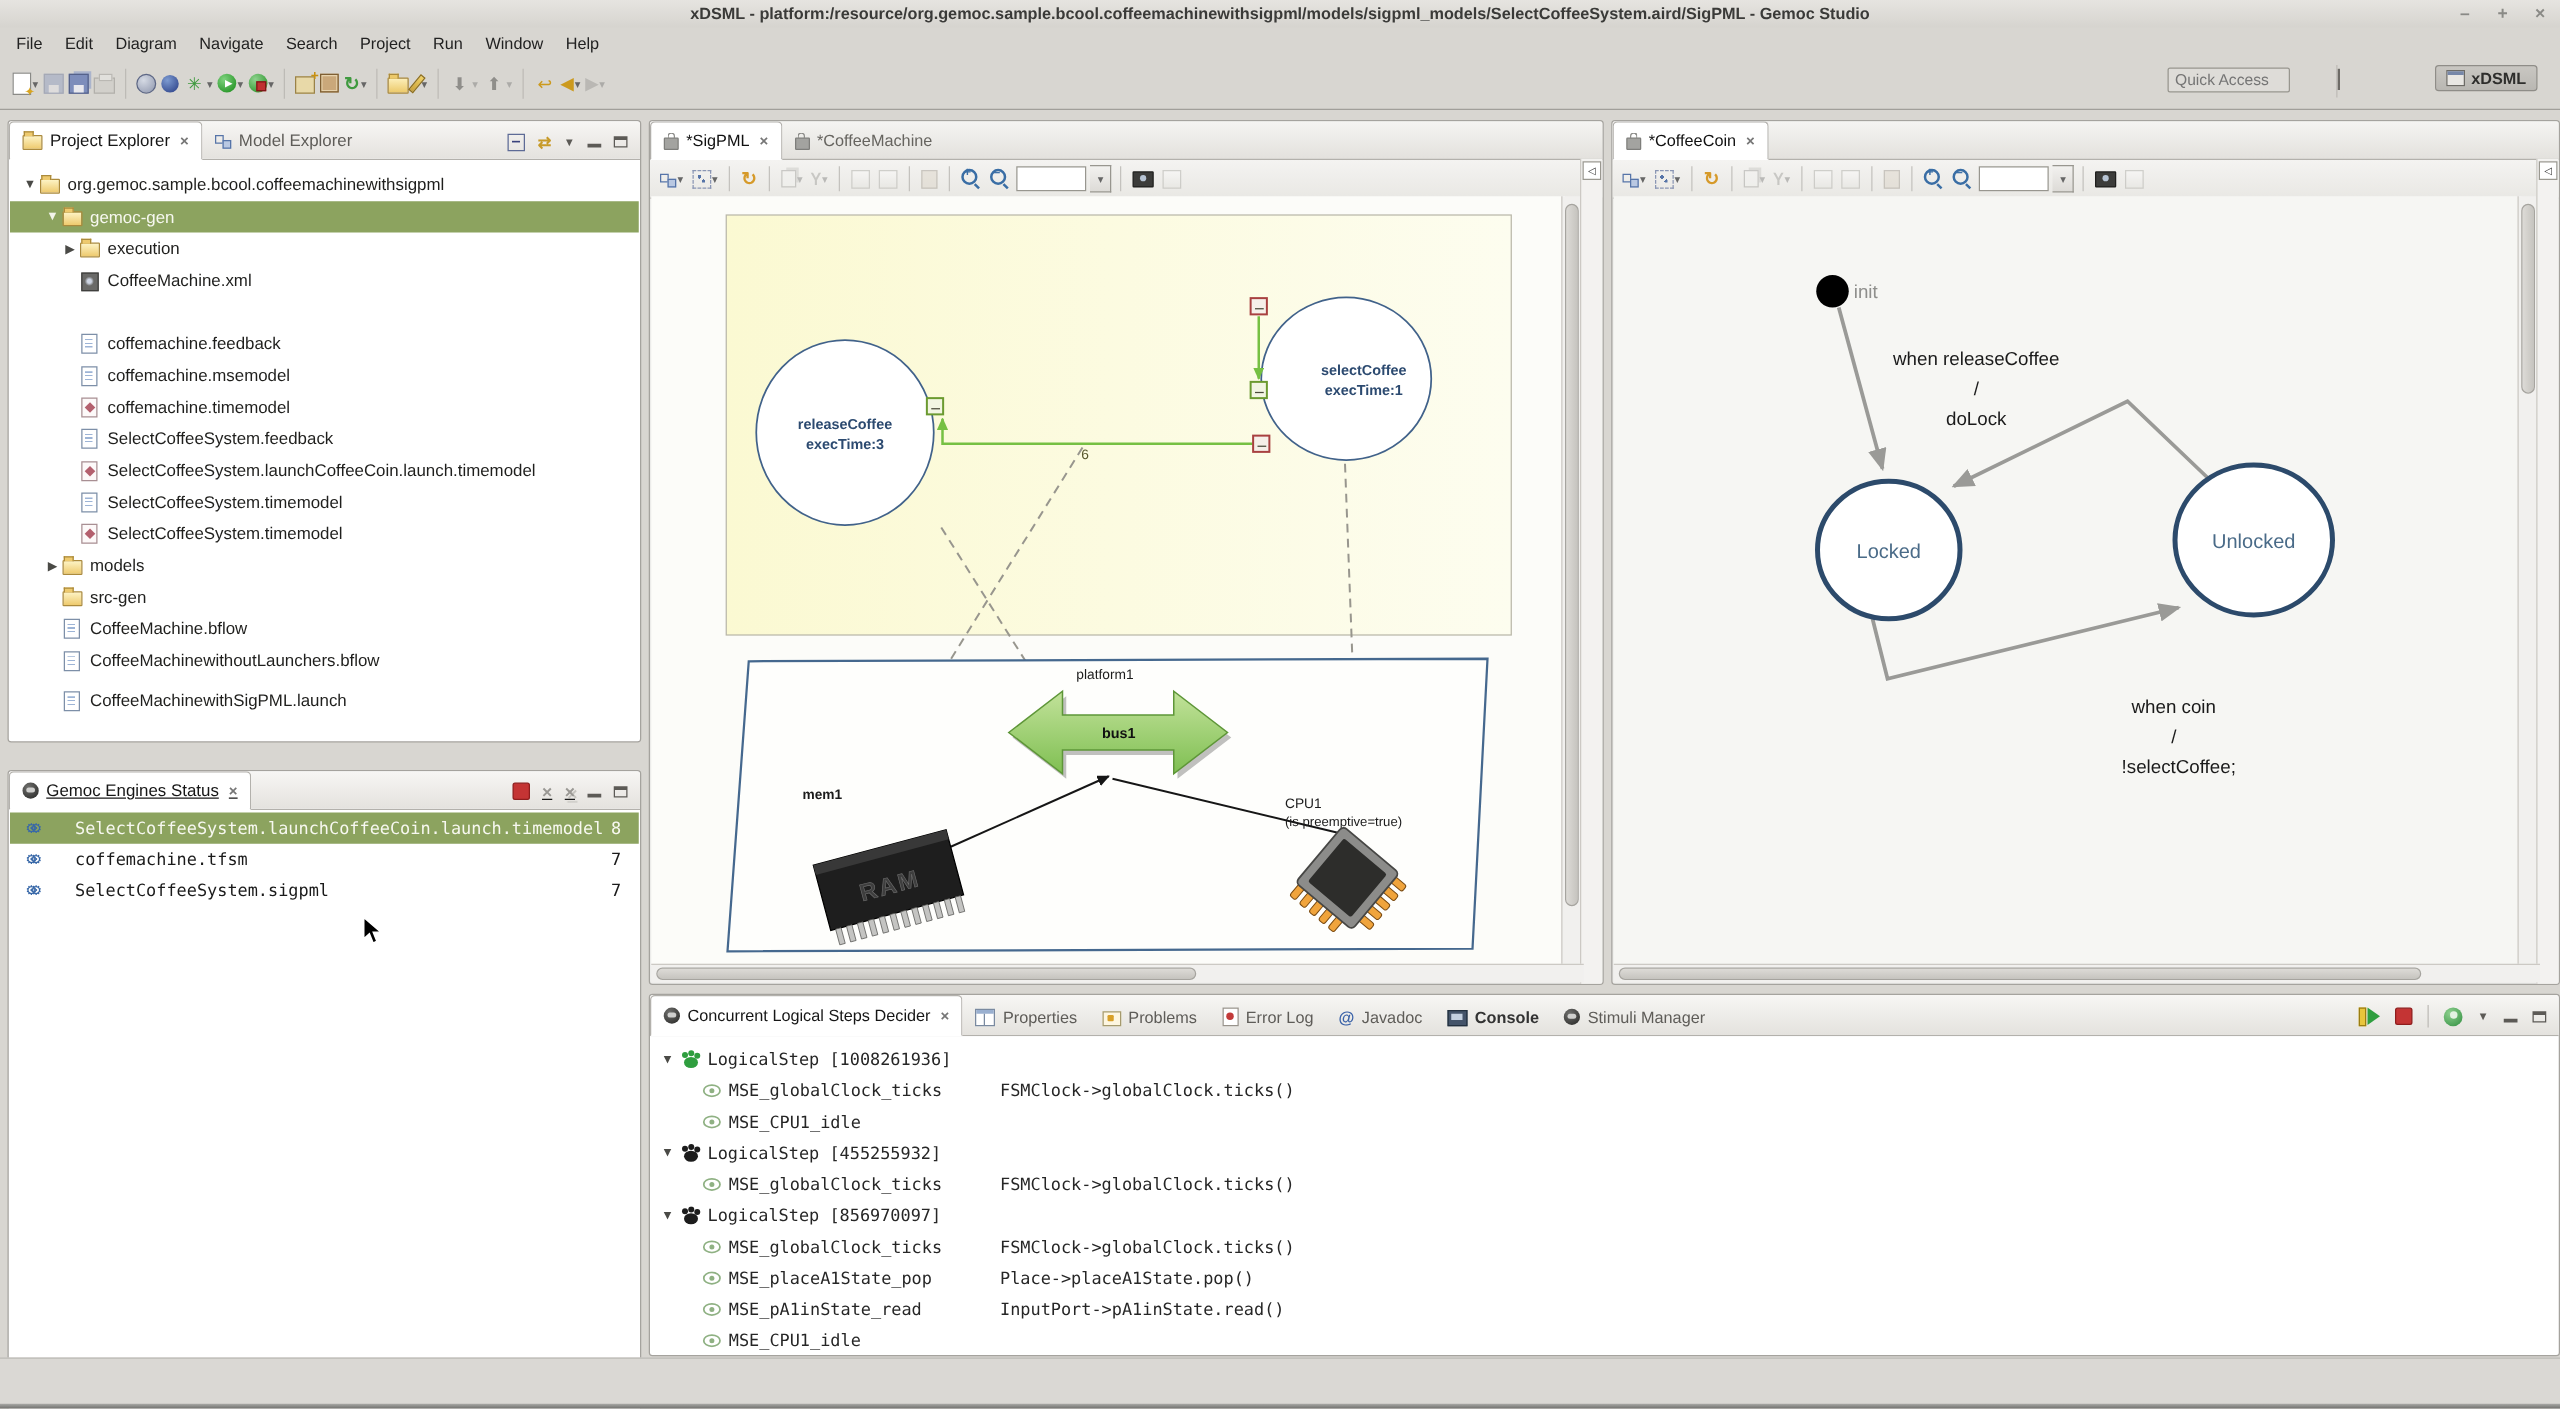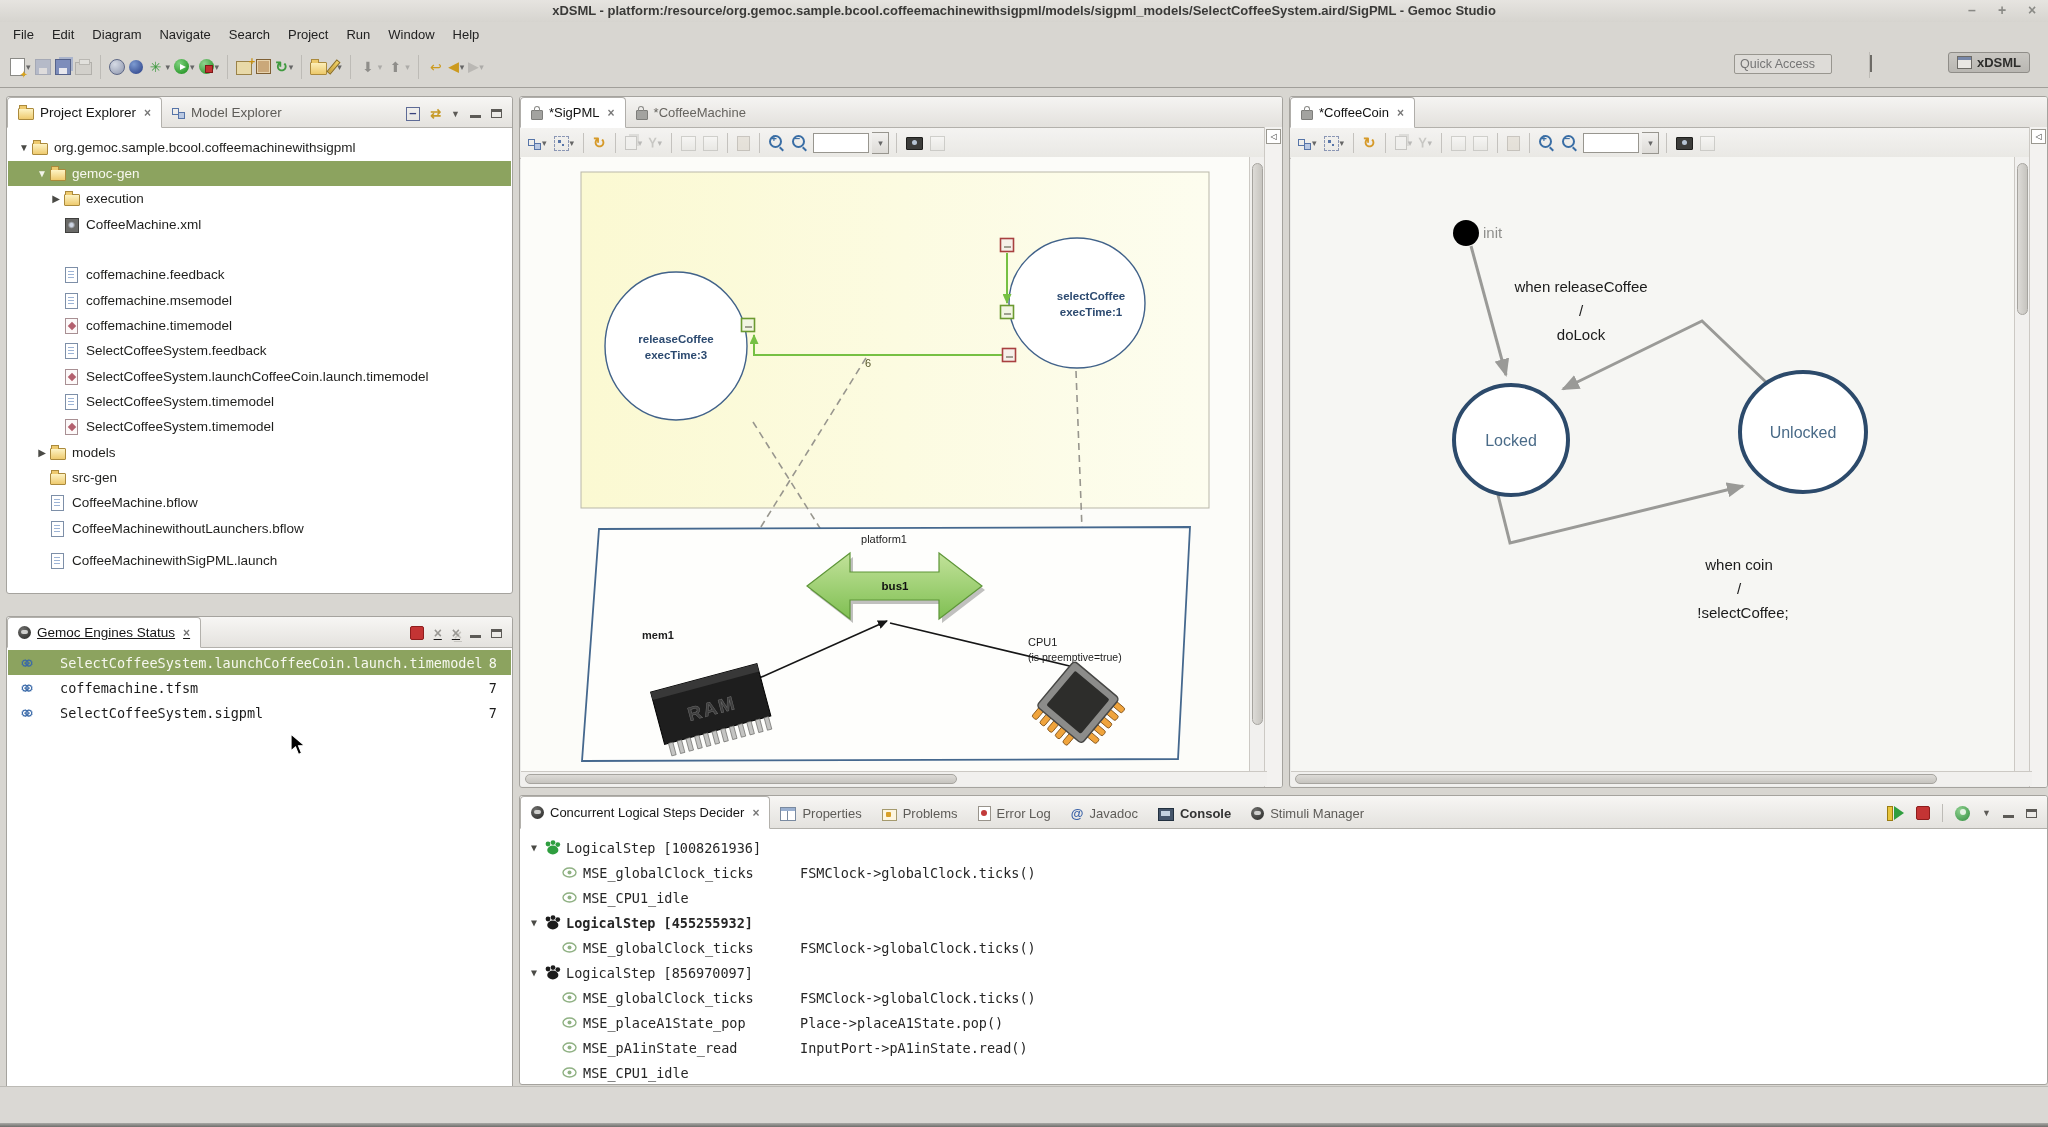--- a/index.html
+++ b/index.html
@@ -781,21 +781,21 @@
       <div class="brow" style="top:81px;">
         <span class="barrow" style="margin-left:6px;">▼</span>
         <svg width="17" height="15" style="margin-left:2px;">
             <g fill="#1c1c1c">
               <circle cx="4" cy="4" r="2.4"></circle>
               <circle cx="9" cy="2.6" r="2.4"></circle>
               <circle cx="13.8" cy="4.6" r="2.4"></circle>
               <ellipse cx="8.8" cy="10" rx="5.6" ry="4.4"></ellipse>
             </g>
           </svg>
-        <span style="margin-left:5px;font-weight:bold;">LogicalStep [455255932]</span>
+        <span style="margin-left:5px;">LogicalStep [455255932]</span>
       </div>
       <div class="brow" style="top:106px;">
         <svg width="15" height="11" style="margin-left:42px;">
             <ellipse cx="7.5" cy="5.5" rx="6.5" ry="4.5" fill="none" stroke="#8fb183" stroke-width="1.4"></ellipse>
             <circle cx="7.5" cy="5.5" r="2" fill="#8fb183"></circle>
           </svg>
         <span style="margin-left:6px;">MSE_globalClock_ticks</span>
         <span class="mapping">FSMClock-&gt;globalClock.ticks()</span>
       </div>
 

